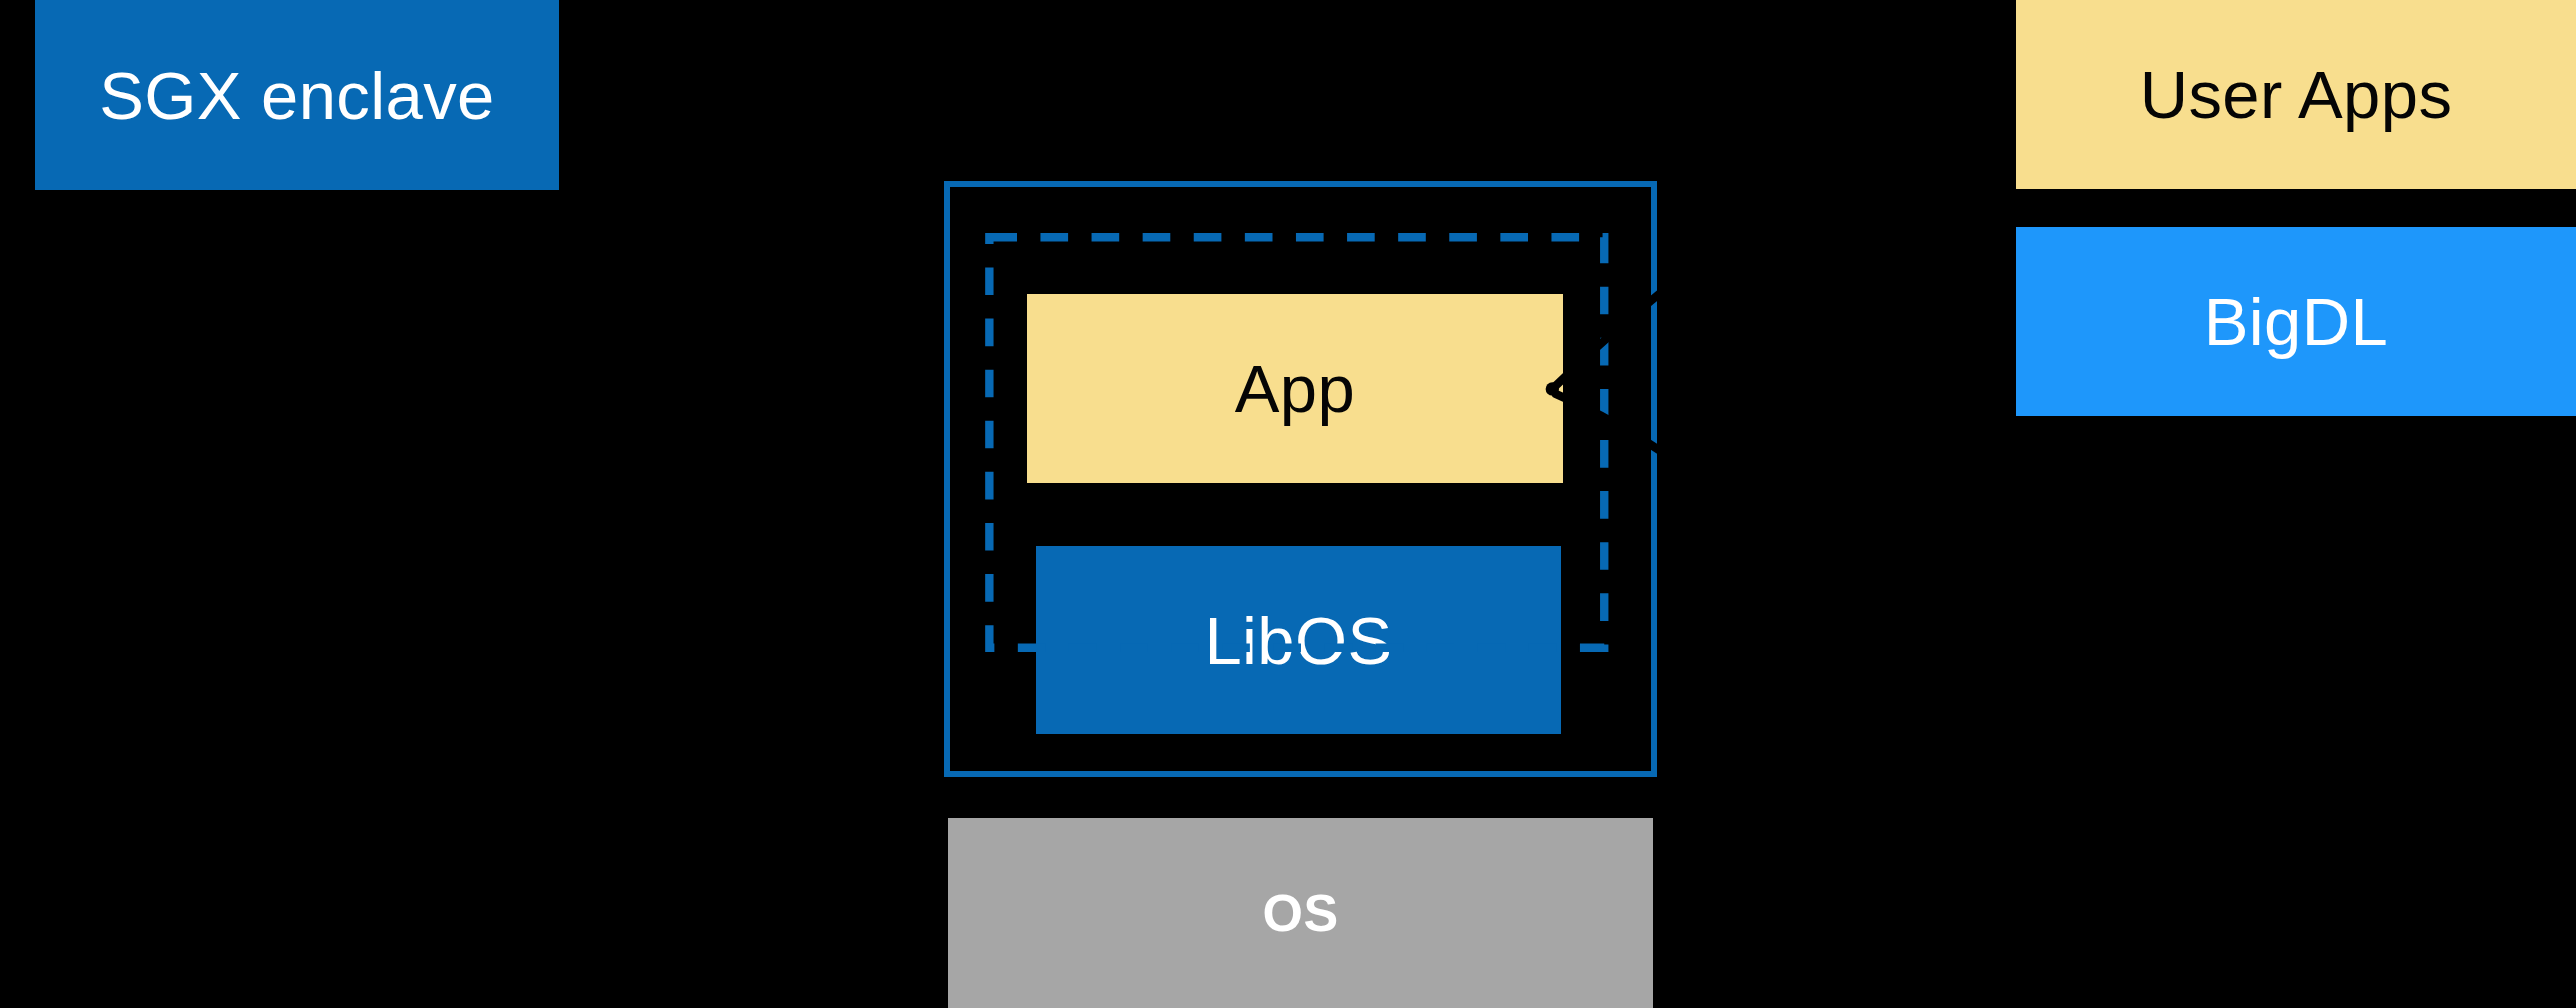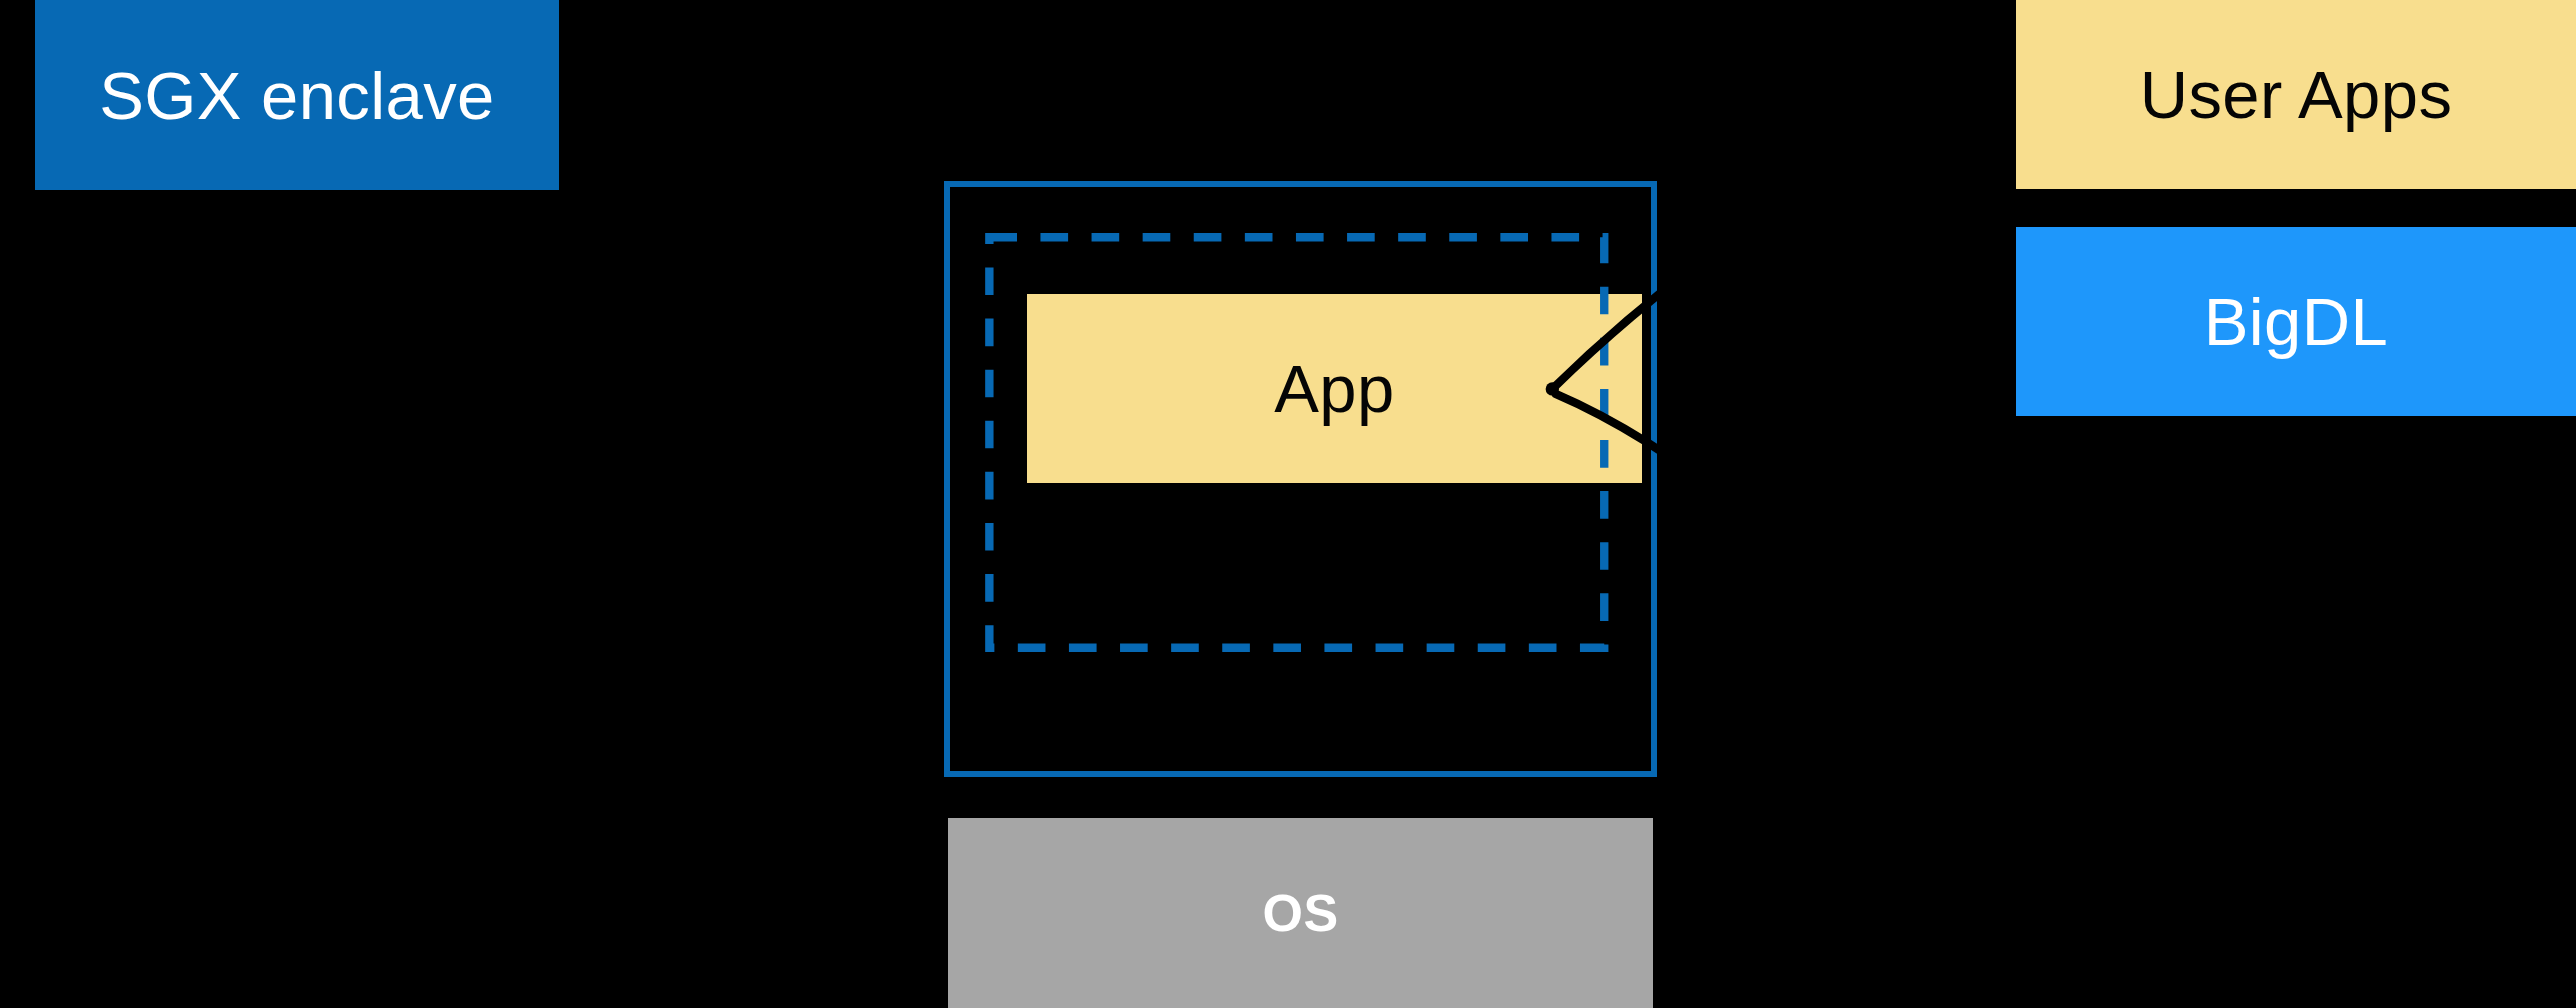--- a/index.html
+++ b/index.html
@@ -34,21 +34,21 @@
     margin-left: 35px;
   }
   .outer-box {
     left: 944px; top: 181px; width: 713px; height: 596px;
     position: absolute;
     border: 6.7px solid var(--intel-blue);
     box-sizing: border-box;
     background: transparent;
   }
   .app-box {
-    left: 1027px; top: 294px; width: 615px; height: 189px;
+    left: 1027px; top: 294px; width: 536px; height: 189px;
     background: var(--yellow);
     color: var(--text-dark);
   }
   .libos-box {
     left: 1036px; top: 546px; width: 525px; height: 188px;
     background: var(--intel-blue);
     color: var(--text-light);
   }
   .os-box {
     left: 948px; top: 818px; width: 705px; height: 190px;
@@ -89,20 +89,23 @@
   <div class="box sgx-box">
     <span>SGX enclave</span>
   </div>
 
   <div class="outer-box"></div>
 
   <div class="box app-box">
     <span>App</span>
   </div>
 
+  <div class="box libos-box">
+    <span>LibOS</span>
+  </div>
 
   <div class="box os-box">
     <span>OS</span>
   </div>
 
   <div class="box userapps-box">
     <span>User Apps</span>
   </div>
   <div class="box bigdl-box">
     <span>BigDL</span>

